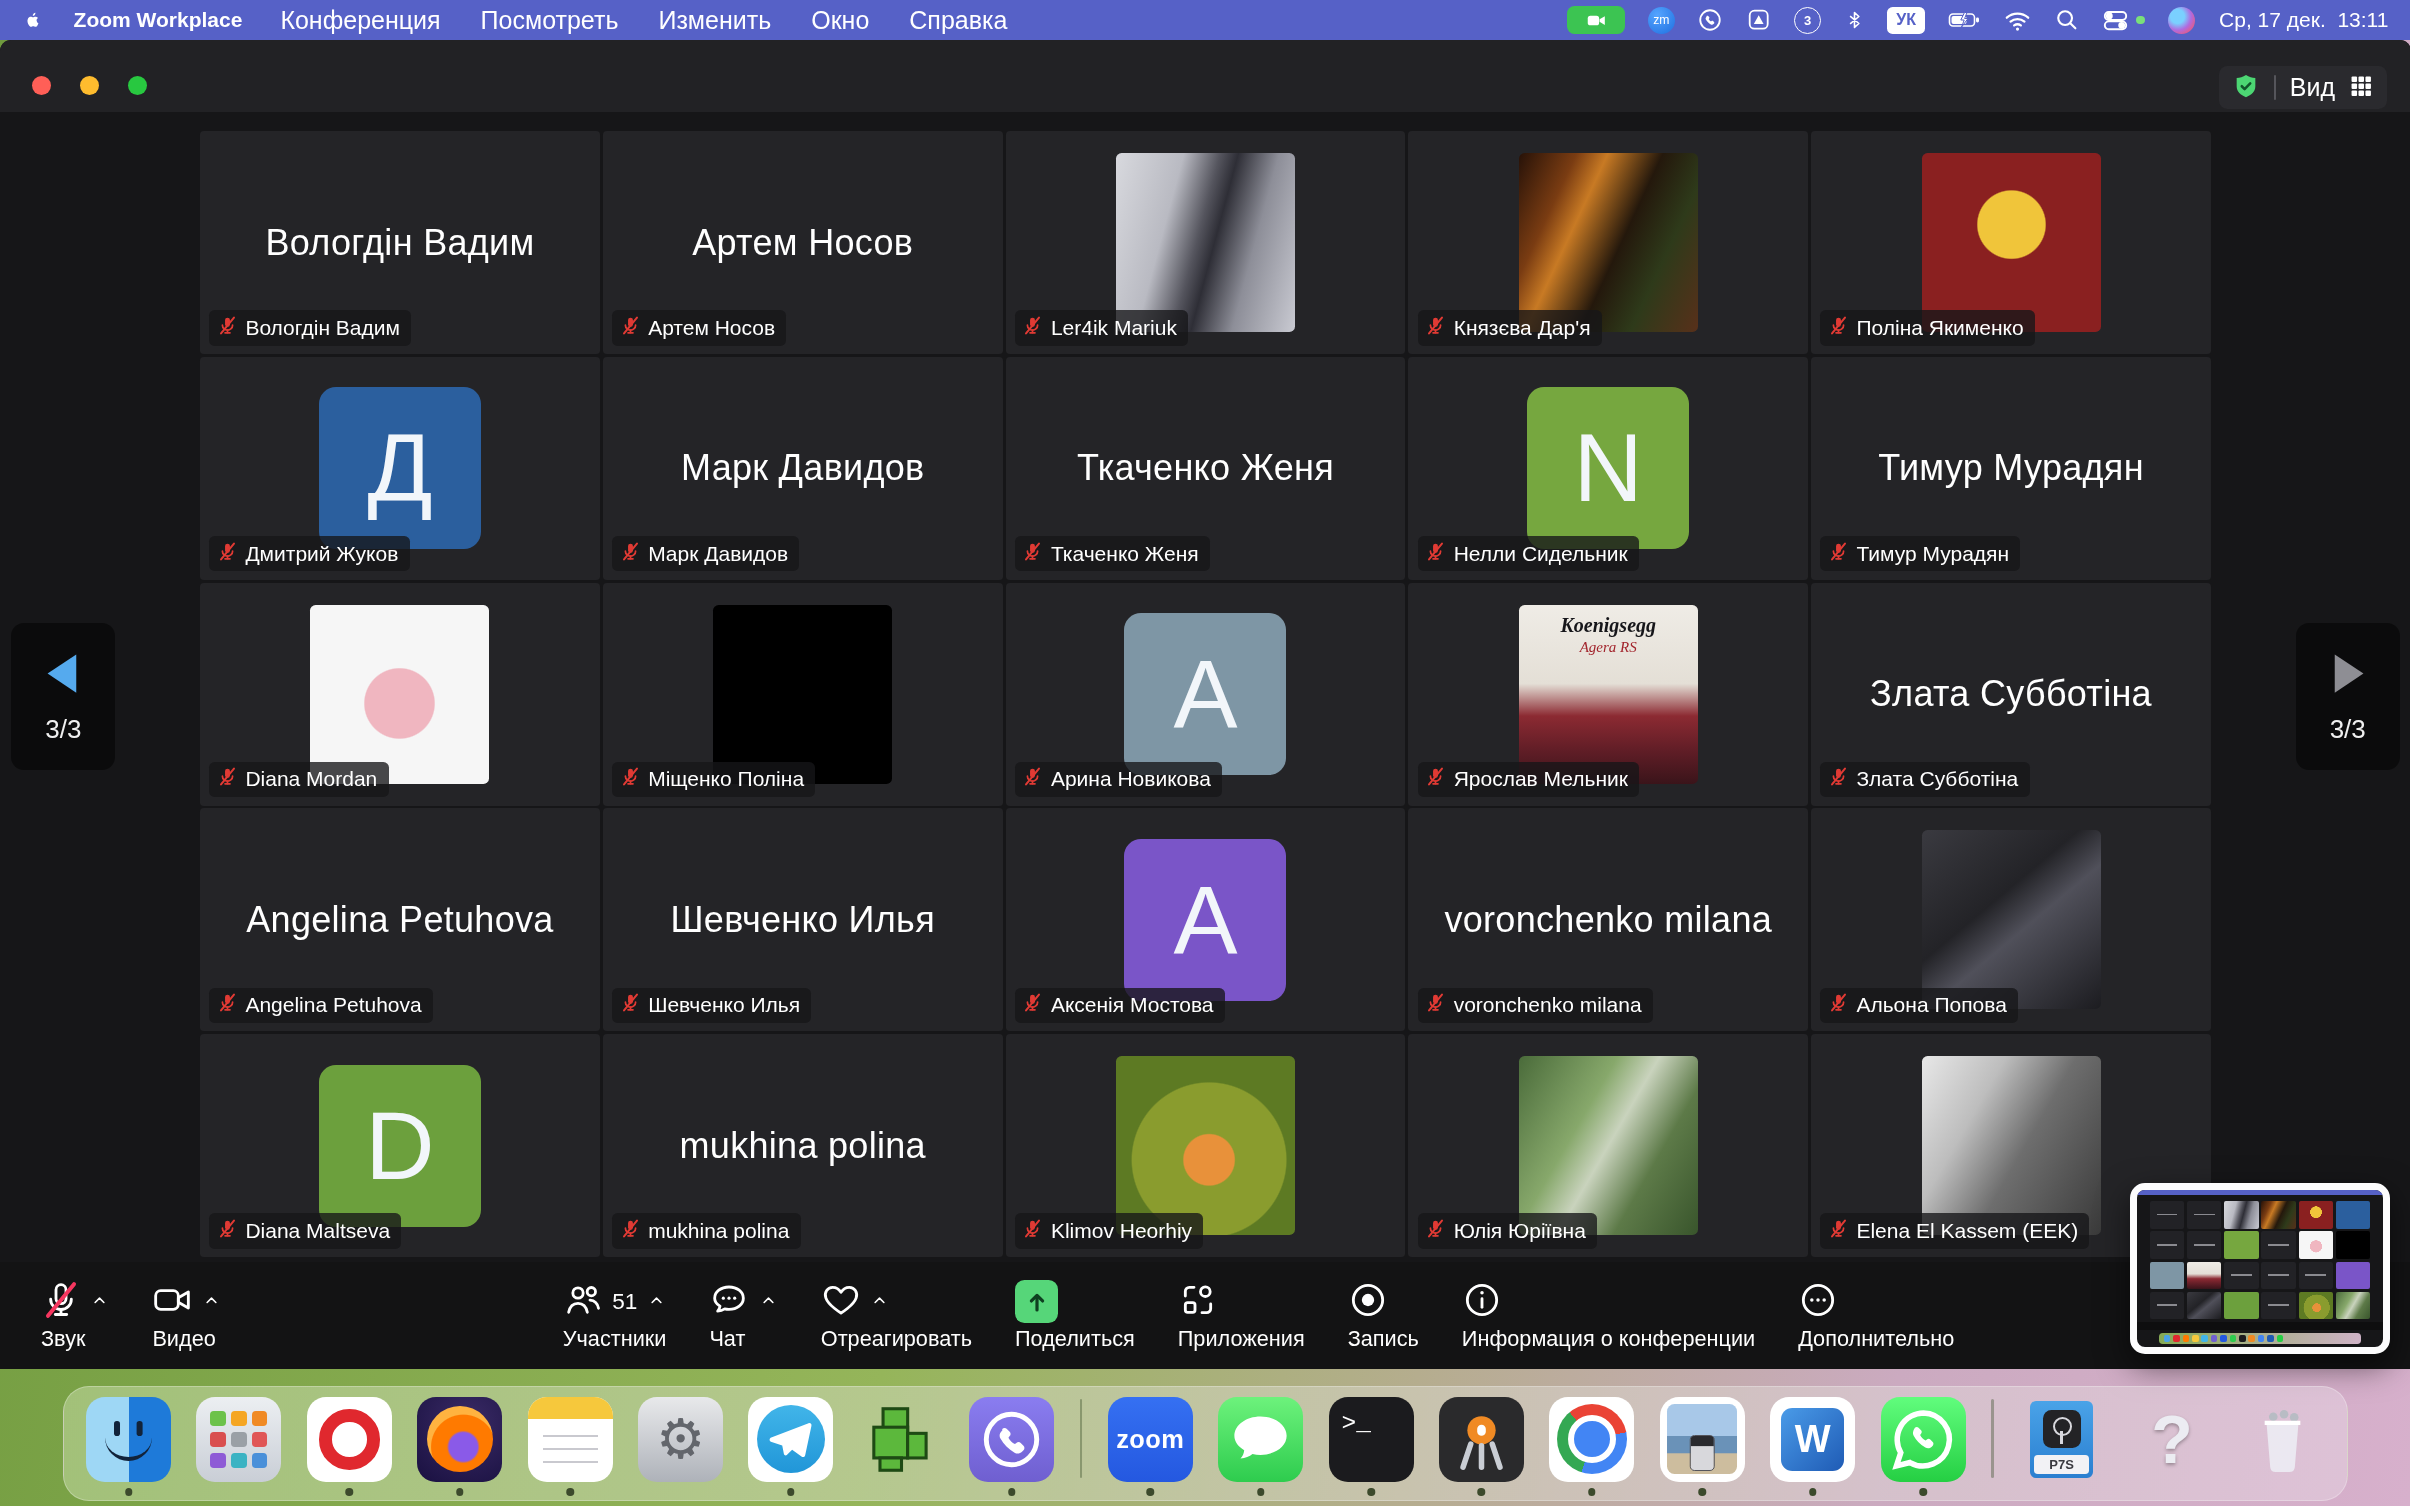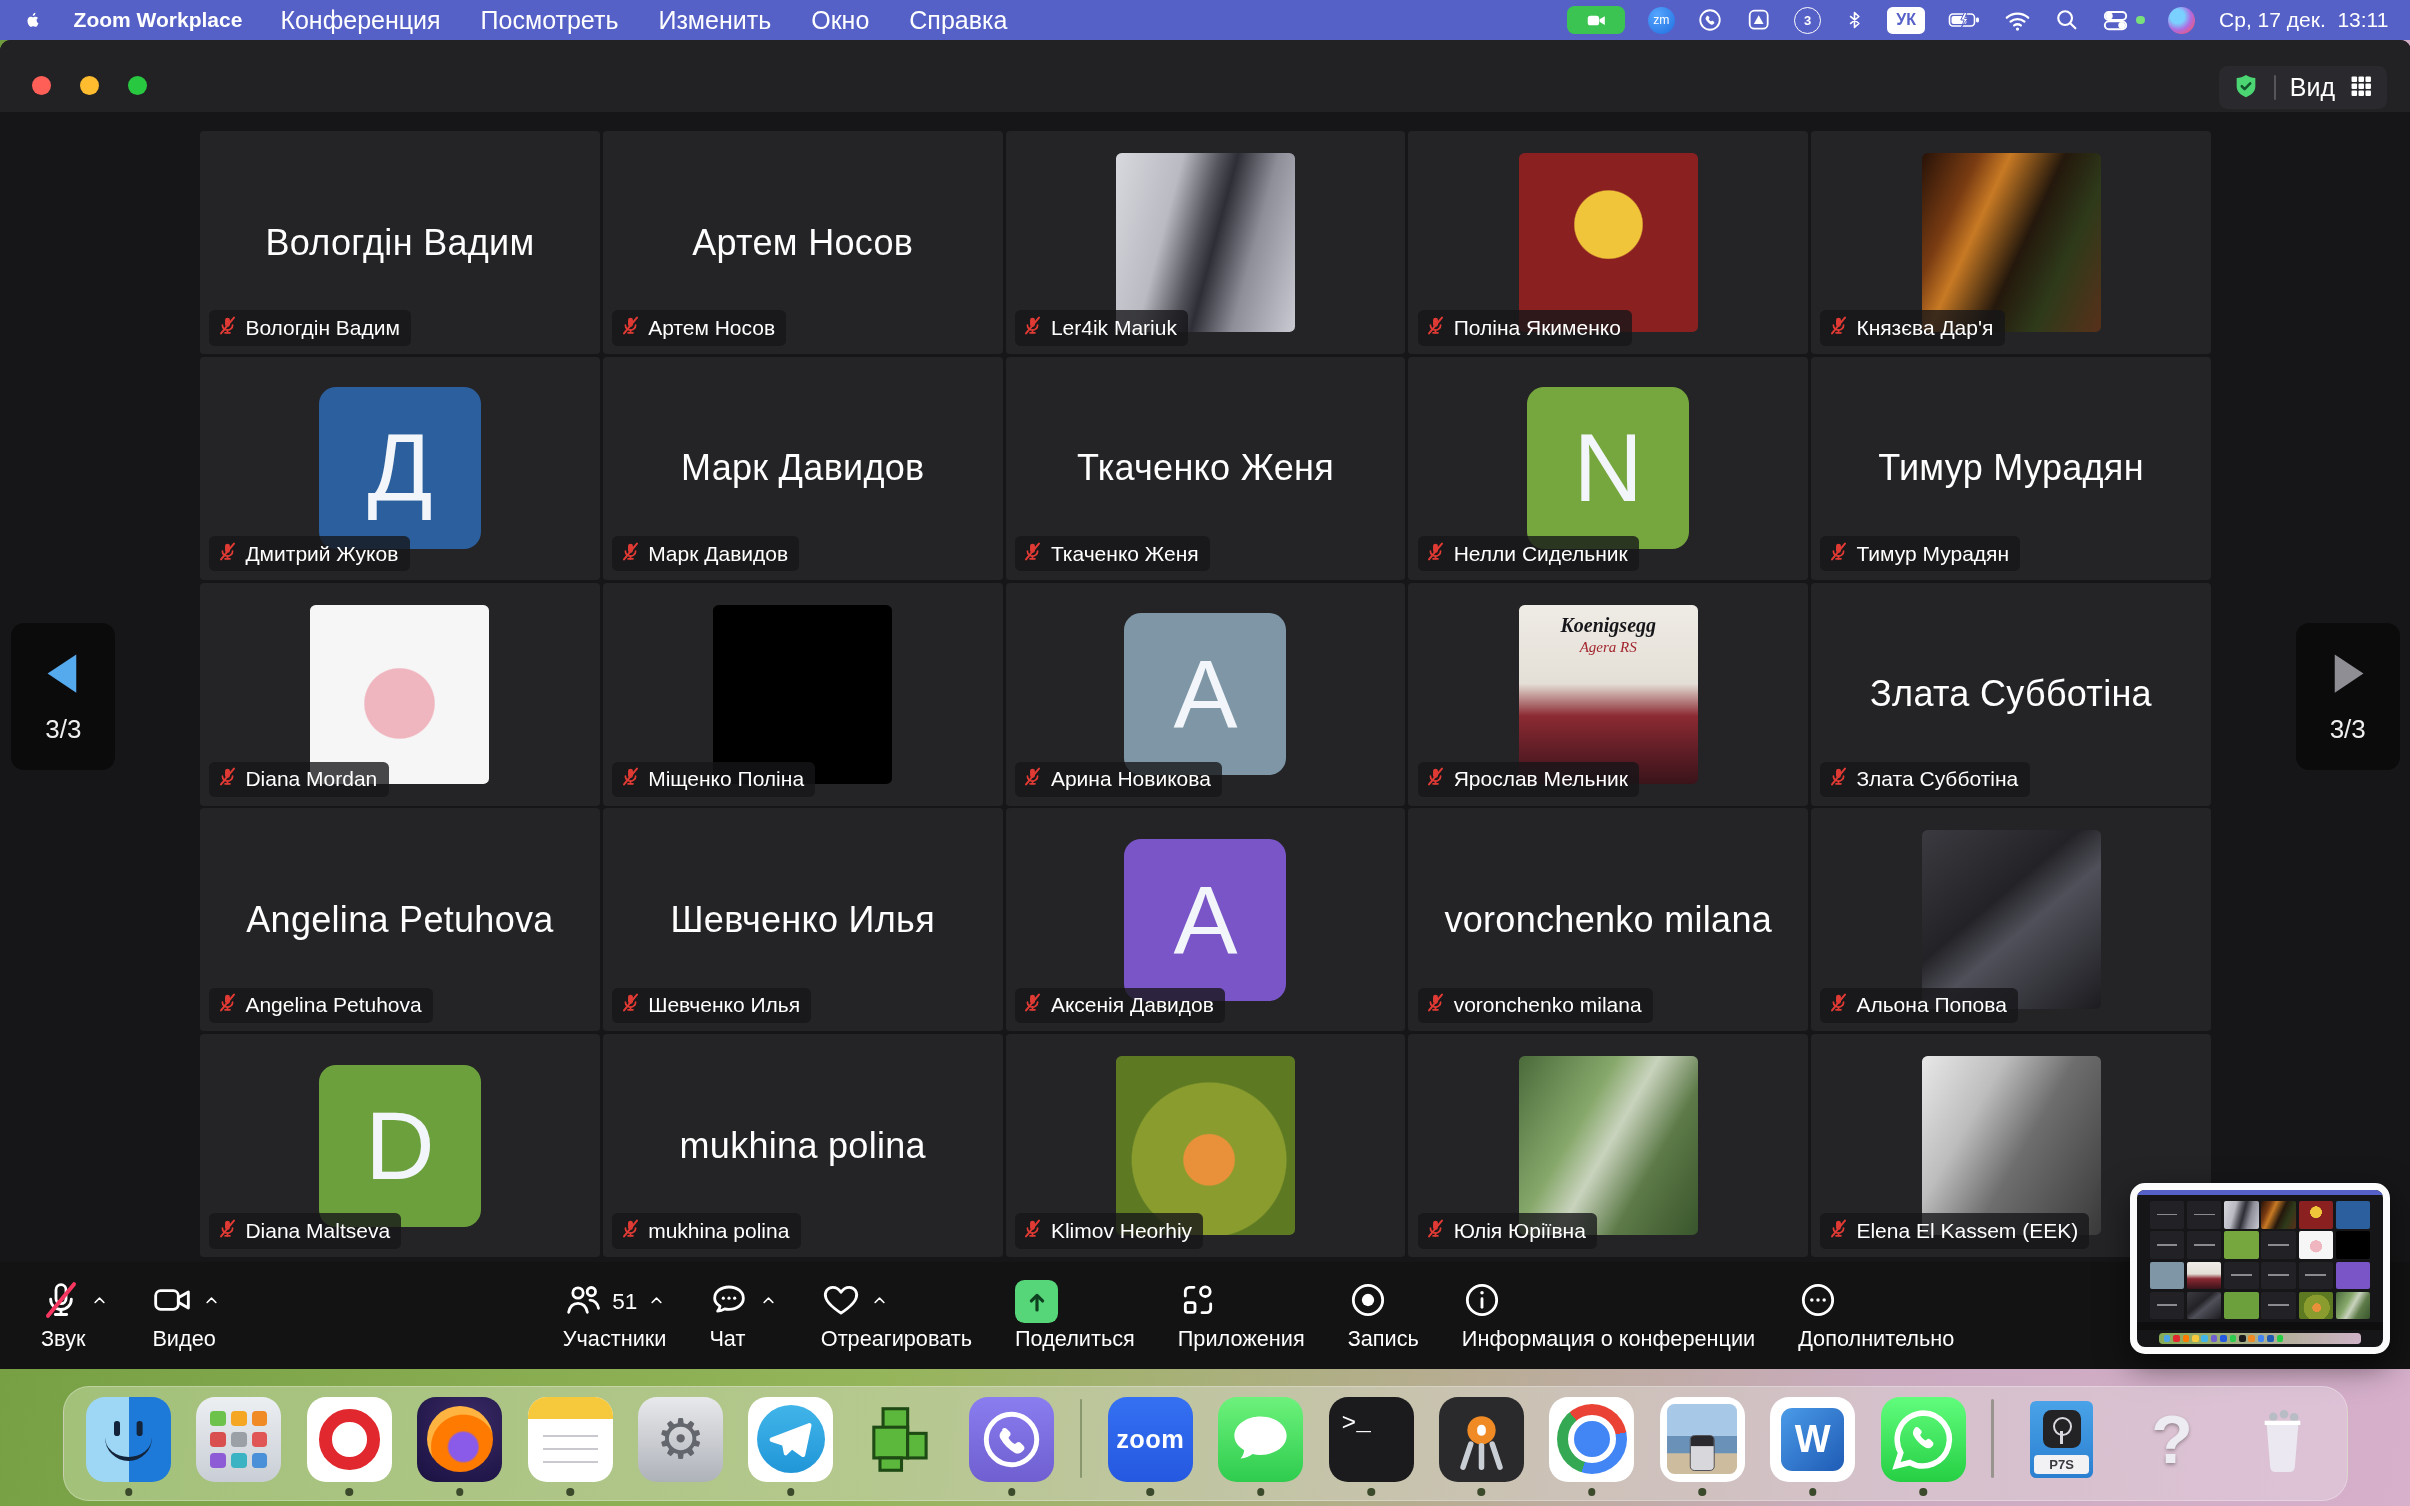--- a/index.html
+++ b/index.html
@@ -285,47 +285,47 @@
                 <path d="M6.2 11.6a5.8 5.8 0 0 0 11.6 0"></path>
                 <path d="M12 17.4v2.6"></path>
                 <path d="M9.2 20.4h5.6"></path>
               </g>
               <path d="M4.6 21 19.4 3" stroke="#e03a34" stroke-width="2.3" stroke-linecap="round"></path>
             </svg></span>
           <span>Ler4ik Mariuk</span>
         </div>
       </div>
       <div class="tile">
+        <div class="photo" style="background: linear-gradient(115deg, rgb(39, 18, 8) 0%, rgb(122, 60, 18) 22%, rgb(200, 122, 36) 34%, rgb(36, 24, 12) 55%, rgb(46, 58, 26) 74%, rgb(88, 48, 26) 100%);"></div>
+        <div class="plabel">
+          <span><svg viewBox="0 0 24 24" width="21" height="21">
+              <g fill="none" stroke="#e03a34" stroke-width="2" stroke-linecap="round">
+                <rect x="9.2" y="3" width="5.6" height="10.6" rx="2.8" fill="#e03a34" stroke="none"></rect>
+                <path d="M6.2 11.6a5.8 5.8 0 0 0 11.6 0"></path>
+                <path d="M12 17.4v2.6"></path>
+                <path d="M9.2 20.4h5.6"></path>
+              </g>
+              <path d="M4.6 21 19.4 3" stroke="#e03a34" stroke-width="2.3" stroke-linecap="round"></path>
+            </svg></span>
+          <span>Князєва Дар'я</span>
+        </div>
+      </div>
+      <div class="tile">
         <div class="photo" style="background: radial-gradient(circle at 50% 40%, rgb(240, 197, 58) 0px, rgb(240, 197, 58) 24%, rgb(138, 32, 32) 25%, rgb(138, 32, 32) 100%);"></div>
         <div class="plabel">
           <span><svg viewBox="0 0 24 24" width="21" height="21">
               <g fill="none" stroke="#e03a34" stroke-width="2" stroke-linecap="round">
                 <rect x="9.2" y="3" width="5.6" height="10.6" rx="2.8" fill="#e03a34" stroke="none"></rect>
                 <path d="M6.2 11.6a5.8 5.8 0 0 0 11.6 0"></path>
                 <path d="M12 17.4v2.6"></path>
                 <path d="M9.2 20.4h5.6"></path>
               </g>
               <path d="M4.6 21 19.4 3" stroke="#e03a34" stroke-width="2.3" stroke-linecap="round"></path>
             </svg></span>
           <span>Поліна Якименко</span>
-        </div>
-      </div>
-      <div class="tile">
-        <div class="photo" style="background: linear-gradient(115deg, rgb(39, 18, 8) 0%, rgb(122, 60, 18) 22%, rgb(200, 122, 36) 34%, rgb(36, 24, 12) 55%, rgb(46, 58, 26) 74%, rgb(88, 48, 26) 100%);"></div>
-        <div class="plabel">
-          <span><svg viewBox="0 0 24 24" width="21" height="21">
-              <g fill="none" stroke="#e03a34" stroke-width="2" stroke-linecap="round">
-                <rect x="9.2" y="3" width="5.6" height="10.6" rx="2.8" fill="#e03a34" stroke="none"></rect>
-                <path d="M6.2 11.6a5.8 5.8 0 0 0 11.6 0"></path>
-                <path d="M12 17.4v2.6"></path>
-                <path d="M9.2 20.4h5.6"></path>
-              </g>
-              <path d="M4.6 21 19.4 3" stroke="#e03a34" stroke-width="2.3" stroke-linecap="round"></path>
-            </svg></span>
-          <span>Князєва Дар'я</span>
         </div>
       </div>
       <div class="tile">
         <div class="avatar" style="background: rgb(43, 95, 158);">Д</div>
         <div class="plabel">
           <span><svg viewBox="0 0 24 24" width="21" height="21">
               <g fill="none" stroke="#e03a34" stroke-width="2" stroke-linecap="round">
                 <rect x="9.2" y="3" width="5.6" height="10.6" rx="2.8" fill="#e03a34" stroke="none"></rect>
                 <path d="M6.2 11.6a5.8 5.8 0 0 0 11.6 0"></path>
                 <path d="M12 17.4v2.6"></path>
@@ -509,21 +509,21 @@
         <div class="plabel">
           <span><svg viewBox="0 0 24 24" width="21" height="21">
               <g fill="none" stroke="#e03a34" stroke-width="2" stroke-linecap="round">
                 <rect x="9.2" y="3" width="5.6" height="10.6" rx="2.8" fill="#e03a34" stroke="none"></rect>
                 <path d="M6.2 11.6a5.8 5.8 0 0 0 11.6 0"></path>
                 <path d="M12 17.4v2.6"></path>
                 <path d="M9.2 20.4h5.6"></path>
               </g>
               <path d="M4.6 21 19.4 3" stroke="#e03a34" stroke-width="2.3" stroke-linecap="round"></path>
             </svg></span>
-          <span>Аксенія Давидов</span>
+          <span>Аксенія Мостова</span>
         </div>
       </div>
       <div class="tile">
         <div class="tile-name">voronchenko milana</div>
         <div class="plabel">
           <span><svg viewBox="0 0 24 24" width="21" height="21">
               <g fill="none" stroke="#e03a34" stroke-width="2" stroke-linecap="round">
                 <rect x="9.2" y="3" width="5.6" height="10.6" rx="2.8" fill="#e03a34" stroke="none"></rect>
                 <path d="M6.2 11.6a5.8 5.8 0 0 0 11.6 0"></path>
                 <path d="M12 17.4v2.6"></path>

